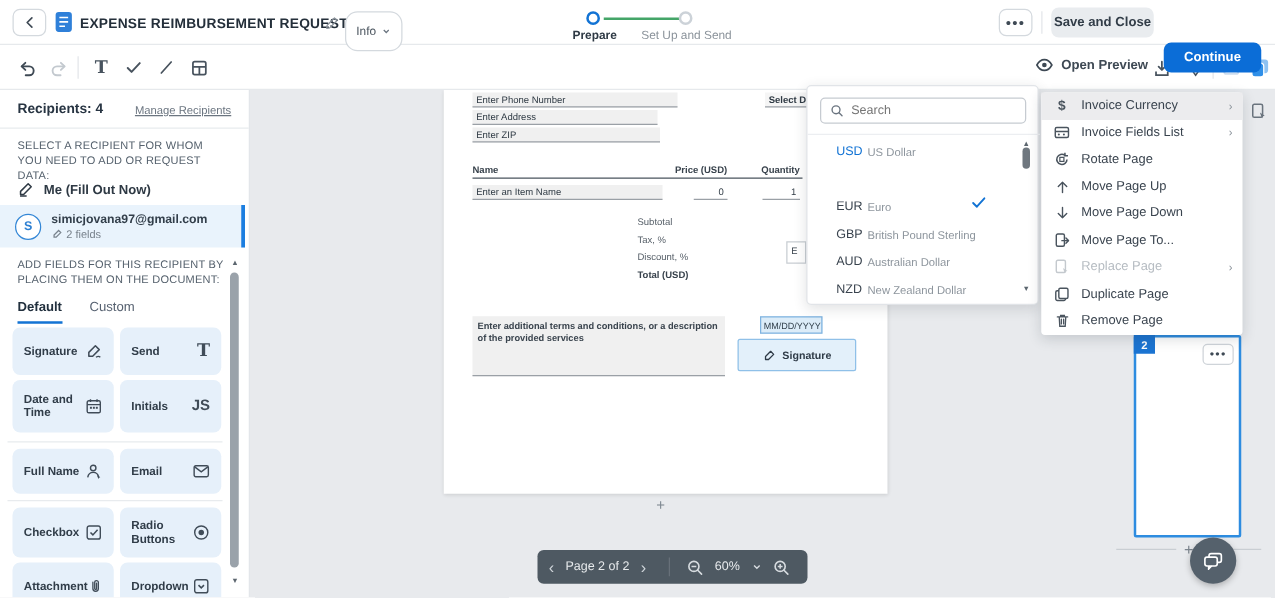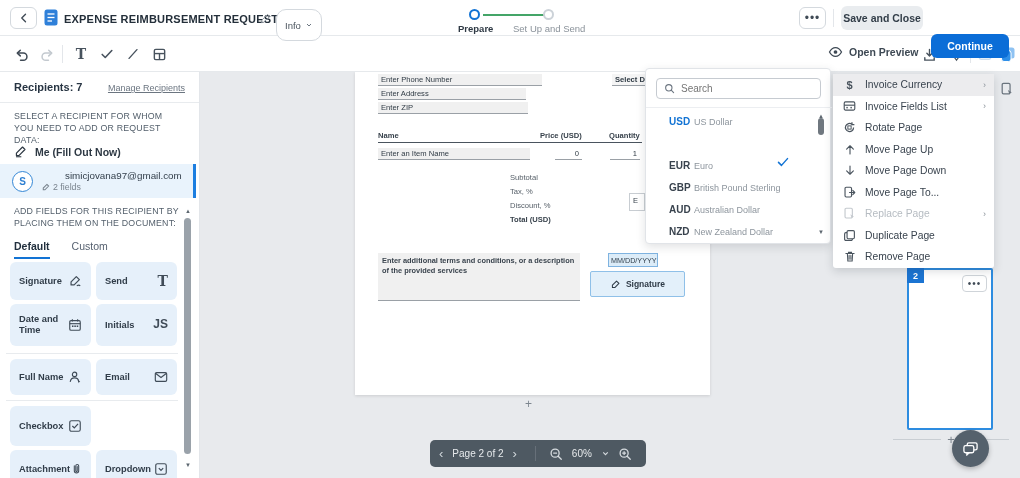--- a/index.html
+++ b/index.html
@@ -39,21 +39,21 @@
 
   
   .sidebar { position:absolute; top:72px; left:0; width:200px; height:406px; background:#fff; border-right:1px solid #e3e6ea; overflow:hidden; z-index:3; }
   .recip-title { position:absolute; left:14px; top:9px; font-size:11px; font-weight:bold; color:#273442; }
   .manage-link { position:absolute; right:14px; top:11px; font-size:9px; color:#6b7580; text-decoration:underline; }
   .sb-div { position:absolute; left:0; width:200px; height:1px; background:#e8ebee; }
   .sb-hint { position:absolute; left:14px; width:170px; font-size:8.8px; line-height:1.35; color:#54606c; letter-spacing:.2px; }
   .me-row { position:absolute; left:14px; top:73px; display:flex; gap:8px; align-items:center; color:#2e3944; font-size:10.5px; font-weight:bold; }
   .recip-card { position:absolute; left:0; top:92px; width:196px; height:34px; background:#e9f3fc; border-right:3px solid #1c7ee0; display:flex; align-items:center; padding-left:12px; gap:8px; }
   .avatar { width:21px; height:21px; border-radius:50%; border:1.5px solid #3487d6; color:#2c7fd2; font-size:10px; font-weight:bold; display:flex; align-items:center; justify-content:center; background:#fff; }
-  .recip-email { font-size:9.8px; font-weight:normal; color:#323e4a;margin-left:24px; }
+  .recip-email { font-size:9.8px; font-weight:bold; color:#323e4a; }
   .recip-fields { font-size:8.8px; color:#79838d; display:flex; align-items:center; gap:3px; margin-top:1px; }
   .tabs { position:absolute; left:14px; top:168px; display:flex; gap:22px; }
   .tab { font-size:10.5px; padding-bottom:5px; }
   .tab.active { color:#22303e; font-weight:bold; border-bottom:2px solid #1273d4; }
   .tab.idle { color:#566170; }
   .fld-btn { position:absolute; width:81px; background:#e6f0fa; border-radius:6px; display:flex; align-items:center; justify-content:space-between; padding:0 9px; color:#313d49; font-size:9.3px; font-weight:bold; line-height:1.15; text-align:left; }
   .fld-btn .fic { color:#404c58; flex:none; }
   .sb-scroll-thumb { position:absolute; left:184px; top:146px; width:7px; height:236px; background:#9aa2aa; border-radius:4px; }
   .sb-scroll-arrow { position:absolute; left:185px; font-size:6px; color:#5c666f; }
 
@@ -69,21 +69,21 @@
   .date-fld { position:absolute; left:233px; top:181px; width:50px; height:14px; background:#dcecf8; border:1px solid #7fb3e0; font-size:7.2px; color:#33414d; display:flex; align-items:center; justify-content:space-between; padding:0 2px;margin-left:20px; }
   .sig-btn { position:absolute; left:235px; top:199px; width:95px; height:26px; background:#e3f0fa; border:1px solid #8fc0e8; border-radius:2px; display:flex; align-items:center; justify-content:center; gap:5px; font-size:8.5px; font-weight:bold; color:#2f3b47; }
   .add-page-doc { position:absolute; left:325px; top:325px; color:#7d868f; font-size:12px; }
 
   
   .currency-panel { position:absolute; left:645px; top:68px; width:186px; height:176px; background:#fff; border:1px solid #e1e4e8; border-radius:4px; box-shadow:0 3px 10px rgba(40,50,60,.14); z-index:6; }
   .search-box { position:absolute; left:10px; top:9px; width:165px; height:21px; border:1px solid #c6cbd1; border-radius:4px; display:flex; align-items:center; gap:6px; padding:0 7px; color:#9aa2ab; }
   .search-box input { border:none; outline:none; width:120px; font-size:10px; color:#3a444e; background:transparent; font-family:Liberation Sans, sans-serif; }
   .cur-div { position:absolute; left:0; top:38px; width:186px; height:1px; background:#eceef1; }
   .cur-item { position:absolute; left:12px; height:21px; display:flex; align-items:center; gap:8px; width:155px; }
-  .cur-code { font-size:10px; font-weight:bold; color:#39434e; width:28px;padding-left:11px; }
+  .cur-code { font-size:10px; font-weight:normal; color:#39434e; width:28px;padding-left:11px; }
   .cur-code.sel { color:#1273d4; }
   .cur-name { font-size:9px; color:#8d959d; }
   .cur-check { position:absolute; right:24px; color:#1273d4; }
   .cur-scroll-thumb { position:absolute; right:6px; top:49px; width:6px; height:17px; background:#6f777f; border-radius:3px; }
   .cur-arrow { position:absolute; right:6px; font-size:6px; color:#5c666f; }
 
   
   .ctx-menu { position:absolute; left:833px; top:74px; width:161px; background:#fff; box-shadow:0 3px 10px rgba(40,50,60,.18); border-radius:3px; z-index:7; padding:0; }
   .ctx-item { height:21.5px; display:flex; align-items:center; gap:9px; padding:0 8px 0 10px; font-size:10.3px; color:#39434e; position:relative; }
   .ctx-item.hl { background:#ececee; }
@@ -217,21 +217,21 @@
     </button>
     <button class="tb-ic" style="left:999px">
       <svg width="16" height="16" viewBox="0 0 16 16">
           <rect x="5" y="1.5" width="9.5" height="11" rx="2.5" fill="#8ec2f2"></rect>
           <rect x="1.5" y="4.5" width="9.5" height="11" rx="2.5" fill="#2f8fe8" stroke="#fff" stroke-width="1"></rect>
         </svg>
     </button>
   </div>
 
   <div class="sidebar">
-    <span class="recip-title">Recipients: 7</span>
+    <span class="recip-title">Recipients: 4</span>
     <a class="manage-link">Manage Recipients</a>
     <div class="sb-div" style="top:30px"></div>
     <div class="sb-hint" style="top:39px">SELECT A RECIPIENT FOR WHOM YOU NEED TO ADD OR REQUEST DATA:</div>
 
     <button class="me-row">
       <svg width="13" height="13" viewBox="0 0 16 16">
           <path d="M10.5 2.5l3 3L6 13H3v-3z" fill="none" stroke="#2e3944" stroke-width="1.5" stroke-linejoin="round"></path>
           <line x1="2.5" y1="14.5" x2="9" y2="14.5" stroke="#2e3944" stroke-width="1.3"></line>
         </svg>
       <span>Me (Fill Out Now)</span>
@@ -301,20 +301,27 @@
         </svg>
     </button>
     <div class="sb-div" style="top:328px; left:6px; width:172px"></div>
     <button class="fld-btn" style="left:10px; top:334px; height:40px">
       <span>Checkbox</span>
       <svg class="fic" width="14" height="14" viewBox="0 0 16 16">
           <rect x="2" y="2" width="12" height="12" rx="2" fill="none" stroke="currentColor" stroke-width="1.3"></rect>
           <path d="M5 8l2.2 2.2L11.5 5.5" fill="none" stroke="currentColor" stroke-width="1.4"></path>
         </svg>
     </button>
+    <button class="fld-btn" style="left:96px; top:334px; height:40px">
+      <span>Radio Buttons</span>
+      <svg class="fic" width="14" height="14" viewBox="0 0 16 16">
+          <circle cx="8" cy="8" r="6" fill="none" stroke="currentColor" stroke-width="1.3"></circle>
+          <circle cx="8" cy="8" r="2.5" fill="currentColor"></circle>
+        </svg>
+    </button>
     <button class="fld-btn" style="left:10px; top:378px; height:38px">
       <span>Attachment</span>
       <svg class="fic" width="13" height="14" viewBox="0 0 16 16">
           <path d="M5.3 4v6.3a2.7 2.7 0 0 0 5.4 0V4.3a1.8 1.8 0 0 0-3.6 0v6a.9.9 0 0 0 1.8 0V5" fill="none" stroke="currentColor" stroke-width="1.3" stroke-linecap="round"></path>
         </svg>
     </button>
     <button class="fld-btn" style="left:96px; top:378px; height:38px">
       <span>Dropdown</span>
       <svg class="fic" width="14" height="14" viewBox="0 0 16 16">
           <rect x="2" y="2" width="12" height="12" rx="2" fill="none" stroke="currentColor" stroke-width="1.3"></rect>

